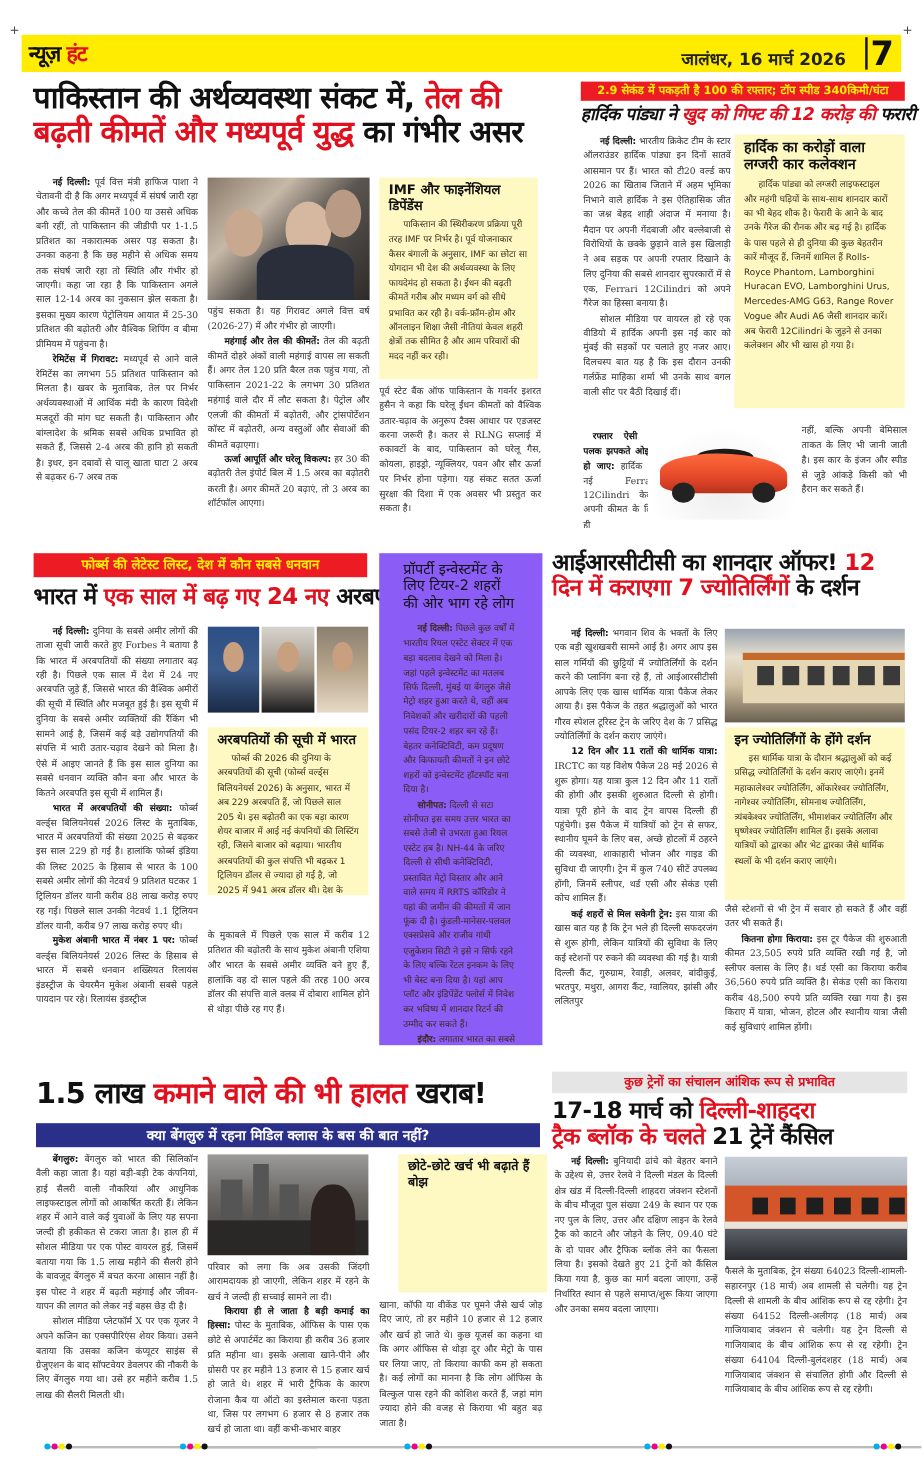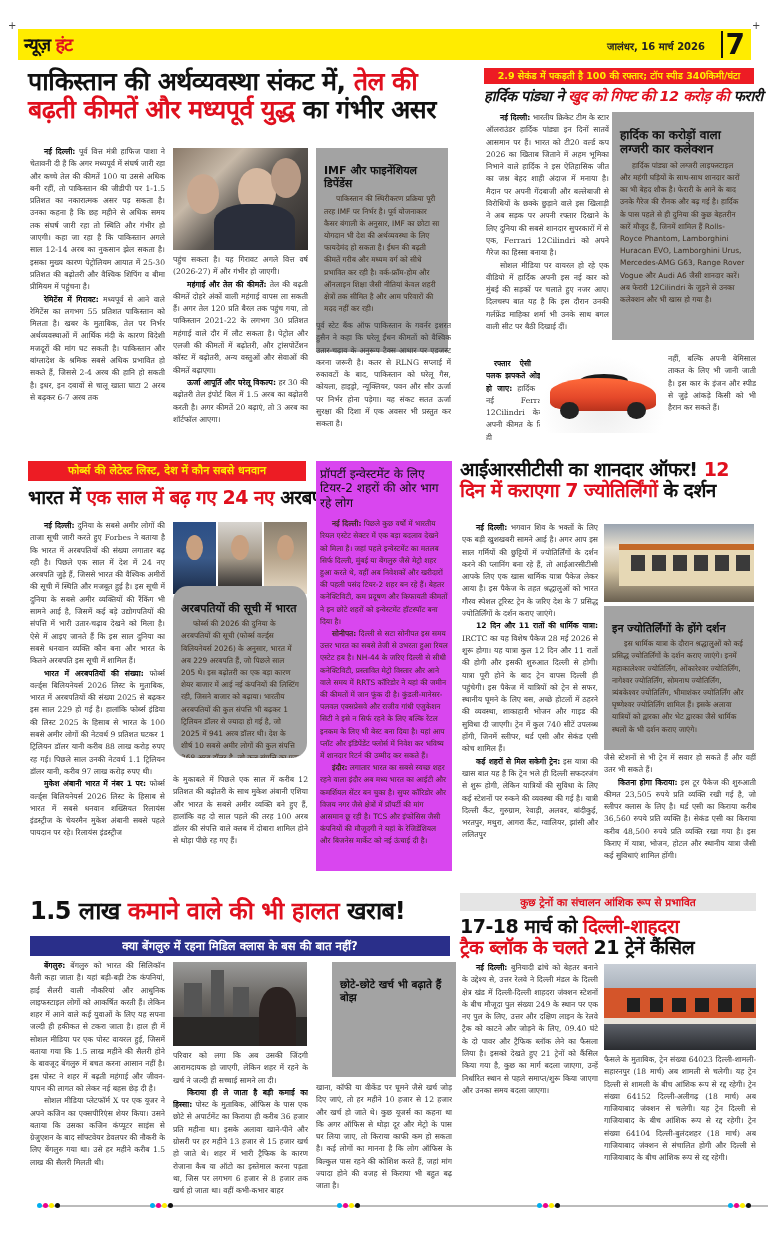--- a/index.html
+++ b/index.html
@@ -6,38 +6,38 @@
   html, body { width: 768px; height: 1233px; background: #ffffff; overflow: hidden; }
   body { position: relative; font-family: "DejaVu Sans", sans-serif; color: #222; }
 
   .abs { position: absolute; }
   .reg { position: absolute; font-size: 10px; color: #444; }
   .mast { position: absolute; left: 18px; top: 29px; width: 486px; height: 31px; background: #ffec00; display: flex; align-items: center; }
   .logo { position: absolute; left: 6px; top: 3px; font-family: "DejaVu Sans", sans-serif; font-weight: bold; font-size: 18px; letter-spacing: -1px; }
   .logo .l1 { color: #111; }
   .logo .l2 { color: #e0101e; }
   .section-title { position: absolute; left: 0; width: 100%; text-align: center; top: 4px; font-size: 19px; font-weight: bold; color: #d9141f; }
-  .dateline { position: absolute; right: 40px; top: 10px; font-size: 10px; font-weight: bold; color: #222; margin-left: 43px; }
+  .dateline { position: absolute; right: 40px; top: 10px; font-size: 14px; font-weight: bold; color: #222; margin-left: 43px; }
   .pagebar { position: absolute; right: 30px; top: 2px; width: 2px; height: 27px; background: #111; }
   .pageno { position: absolute; right: 6px; top: -1px; font-size: 28px; font-weight: bold; color: #111; }
 
   
   .hl { font-family: "DejaVu Sans", sans-serif; font-weight: bold; color: #111; line-height: 1.12; letter-spacing: -0.5px; }
   .red { color: #e0101e; }
   .bar-red { background: #ed1c24; color: #ffee00; font-weight: bold; text-align: center; }
   .bar-red-white { background: #ed1c24; color: #fff; font-weight: bold; text-align: center; }
   .bar-yellow { background: #e5e5e5; color: #e0101e; font-weight: bold; text-align: center; }
   .bar-blue { background: #2a2f8a; color: #fff; font-weight: bold; text-align: center; }
 
   .body-text { font-family: "DejaVu Serif", serif; font-size: 7.6px; line-height: 12.3px; color: #333; text-align: justify; overflow: hidden; }
   .body-text b { font-family: "DejaVu Sans", sans-serif; color: #111; }
   .body-text p { text-indent: 14px; margin-bottom: 0; }
 
-  .box { background: #a3a3a3; padding: 16px 8px; overflow: hidden; }
-  .box-light { background: #d946ef; padding: 6px 4px; overflow: hidden; }
+  .box { background: #fef9c3; padding: 4px 8px; overflow: hidden; }
+  .box-light { background: #8b5cf6; padding: 6px 20px; overflow: hidden; }
   .box-title { font-family: "DejaVu Sans", sans-serif; font-weight: bold; font-size: 13px; color: #111; line-height: 1.2; margin-bottom: 3px; }
   .box-text { font-family: "DejaVu Sans", sans-serif; font-size: 7.4px; line-height: 12.2px; color: #3a2a1a; text-indent: 12px; text-align: left; }
 
   
   .img { position: absolute; overflow: hidden; }
   .photo-meeting { background: linear-gradient(135deg, #8a7a6a 0%, #c7b9a8 30%, #5a5550 55%, #2e2b2a 100%); }
   .photo-meeting .p1 { position:absolute; left:48%; top:20%; width:38px; height:45px; border-radius:50% 50% 45% 45%; background:#d6b8a0; }
   .photo-meeting .p2 { position:absolute; left:10%; top:25%; width:32px; height:40px; border-radius:50%; background:#c9a890; }
   .photo-meeting .p3 { position:absolute; right:5%; top:10%; width:30px; height:40px; border-radius:50%; background:#b89a85; }
   .photo-meeting .suit { position:absolute; left:30%; bottom:0; width:60%; height:45%; background:#2a2e3a; border-radius:40% 40% 0 0; }
@@ -102,21 +102,21 @@
     <div class="p3"></div>
     <div class="suit"></div>
 </div>
 
 <div class="abs body-text" style="left:173px; top:254px; width:135px; height:198px;">
   <p style="text-indent:0">पहुंच सकता है। यह गिरावट अगले वित्त वर्ष (2026-27) में और गंभीर हो जाएगी।</p>
   <p><b>महंगाई और तेल की कीमतें:</b> <span>तेल की बढ़ती कीमतें दोहरे अंकों वाली महंगाई वापस ला सकती हैं। अगर तेल 120 प्रति बैरल तक पहुंच गया, तो पाकिस्तान 2021-22 के लगभग 30 प्रतिशत महंगाई वाले दौर में लौट सकता है। पेट्रोल और एलजी की कीमतों में बढ़ोतरी, और ट्रांसपोर्टेशन कॉस्ट में बढ़ोतरी, अन्य वस्तुओं और सेवाओं की कीमतें बढ़ाएगा।</span></p>
   <p><b>ऊर्जा आपूर्ति और घरेलू विकल्प:</b> <span>हर 30 की बढ़ोतरी तेल इंपोर्ट बिल में 1.5 अरब का बढ़ोतरी करती है। अगर कीमतें 20 बढ़ाएं, तो 3 अरब का शॉर्टफॉल आएगा।</span></p>
 </div>
 
-<div class="abs box" style="left:316px; top:148px; width:132px; height:204px;">
+<div class="abs box" style="left:316px; top:148px; width:132px; height:168px;">
   <div class="box-title" style="font-size:11px;">IMF और फाइनेंशियल डिपेंडेंस</div>
   <div class="box-text">पाकिस्तान की स्थिरीकरण प्रक्रिया पूरी तरह IMF पर निर्भर है। पूर्व योजनाकार कैसर बंगाली के अनुसार, IMF का छोटा सा योगदान भी देश की अर्थव्यवस्था के लिए फायदेमंद हो सकता है। ईंधन की बढ़ती कीमतें गरीब और मध्यम वर्ग को सीधे प्रभावित कर रही है। वर्क-फ्रॉम-होम और ऑनलाइन शिक्षा जैसी नीतियां केवल शहरी क्षेत्रों तक सीमित है और आम परिवारों की मदद नहीं कर रही।</div>
 </div>
 
 <div class="abs body-text" style="left:316px; top:320px; width:135px; height:132px;">
   <p style="text-indent:0">पूर्व स्टेट बैंक ऑफ पाकिस्तान के गवर्नर इशरत हुसैन ने कहा कि घरेलू ईंधन कीमतों को वैश्विक उतार-चढ़ाव के अनुरूप टैक्स आधार पर एडजस्ट करना जरूरी है। कतर से RLNG सप्लाई में रुकावटों के बाद, पाकिस्तान को घरेलू गैस, कोयला, हाइड्रो, न्यूक्लियर, पवन और सौर ऊर्जा पर निर्भर होना पड़ेगा। यह संकट सतत ऊर्जा सुरक्षा की दिशा में एक अवसर भी प्रस्तुत कर सकता है।</p>
 </div>
 
 <div class="abs bar-red" style="left:484px; top:68px; width:270px; height:16px; font-size:9.5px; line-height:16px;">2.9 सेकंड में पकड़ती है 100 की रफ्तार; टॉप स्पीड 340किमी/घंटा</div>
 
@@ -166,21 +166,21 @@
       <div class="face"></div>
     </div>
   <div class="b2">
       <div class="face"></div>
     </div>
   <div class="b3">
       <div class="face"></div>
     </div>
 </div>
 
-<div class="abs box" style="left:173px; top:586px; width:134px; height:172px;border-radius:15px;">
+<div class="abs box" style="left:173px; top:606px; width:134px; height:140px;">
   <div class="box-title" style="font-size:11px;">अरबपतियों की सूची में भारत</div>
   <div class="box-text">फोर्ब्स की 2026 की दुनिया के अरबपतियों की सूची (फोर्ब्स वर्ल्ड्स बिलियनेयर्स 2026) के अनुसार, भारत में अब 229 अरबपति हैं, जो पिछले साल 205 थे। इस बढ़ोतरी का एक बड़ा कारण शेयर बाजार में आई नई कंपनियों की लिस्टिंग रही, जिसने बाजार को बढ़ाया। भारतीय अरबपतियों की कुल संपत्ति भी बढ़कर 1 ट्रिलियन डॉलर से ज्यादा हो गई है, जो 2025 में 941 अरब डॉलर थी। देश के शीर्ष 10 सबसे अमीर लोगों की कुल संपत्ति 368 अरब डॉलर है, जो कुल संपत्ति का एक तिहाई से भी ज्यादा हिस्सा है।</div>
 </div>
 
 <div class="abs body-text" style="left:173px; top:774px; width:135px; height:92px;">
   <p style="text-indent:0">के मुकाबले में पिछले एक साल में करीब 12 प्रतिशत की बढ़ोतरी के साथ मुकेश अंबानी एशिया और भारत के सबसे अमीर व्यक्ति बने हुए हैं, हालांकि वह दो साल पहले की तरह 100 अरब डॉलर की संपत्ति वाले क्लब में दोबारा शामिल होने से थोड़ा पीछे रह गए हैं।</p>
 </div>
 
 <div class="abs box-light" style="left:316px; top:461px; width:136px; height:410px;">
   <div class="box-title" style="font-size:12px; font-weight:normal; margin-bottom:8px;">प्रॉपर्टी इन्वेस्टमेंट के लिए टियर-2 शहरों की ओर भाग रहे लोग</div>

